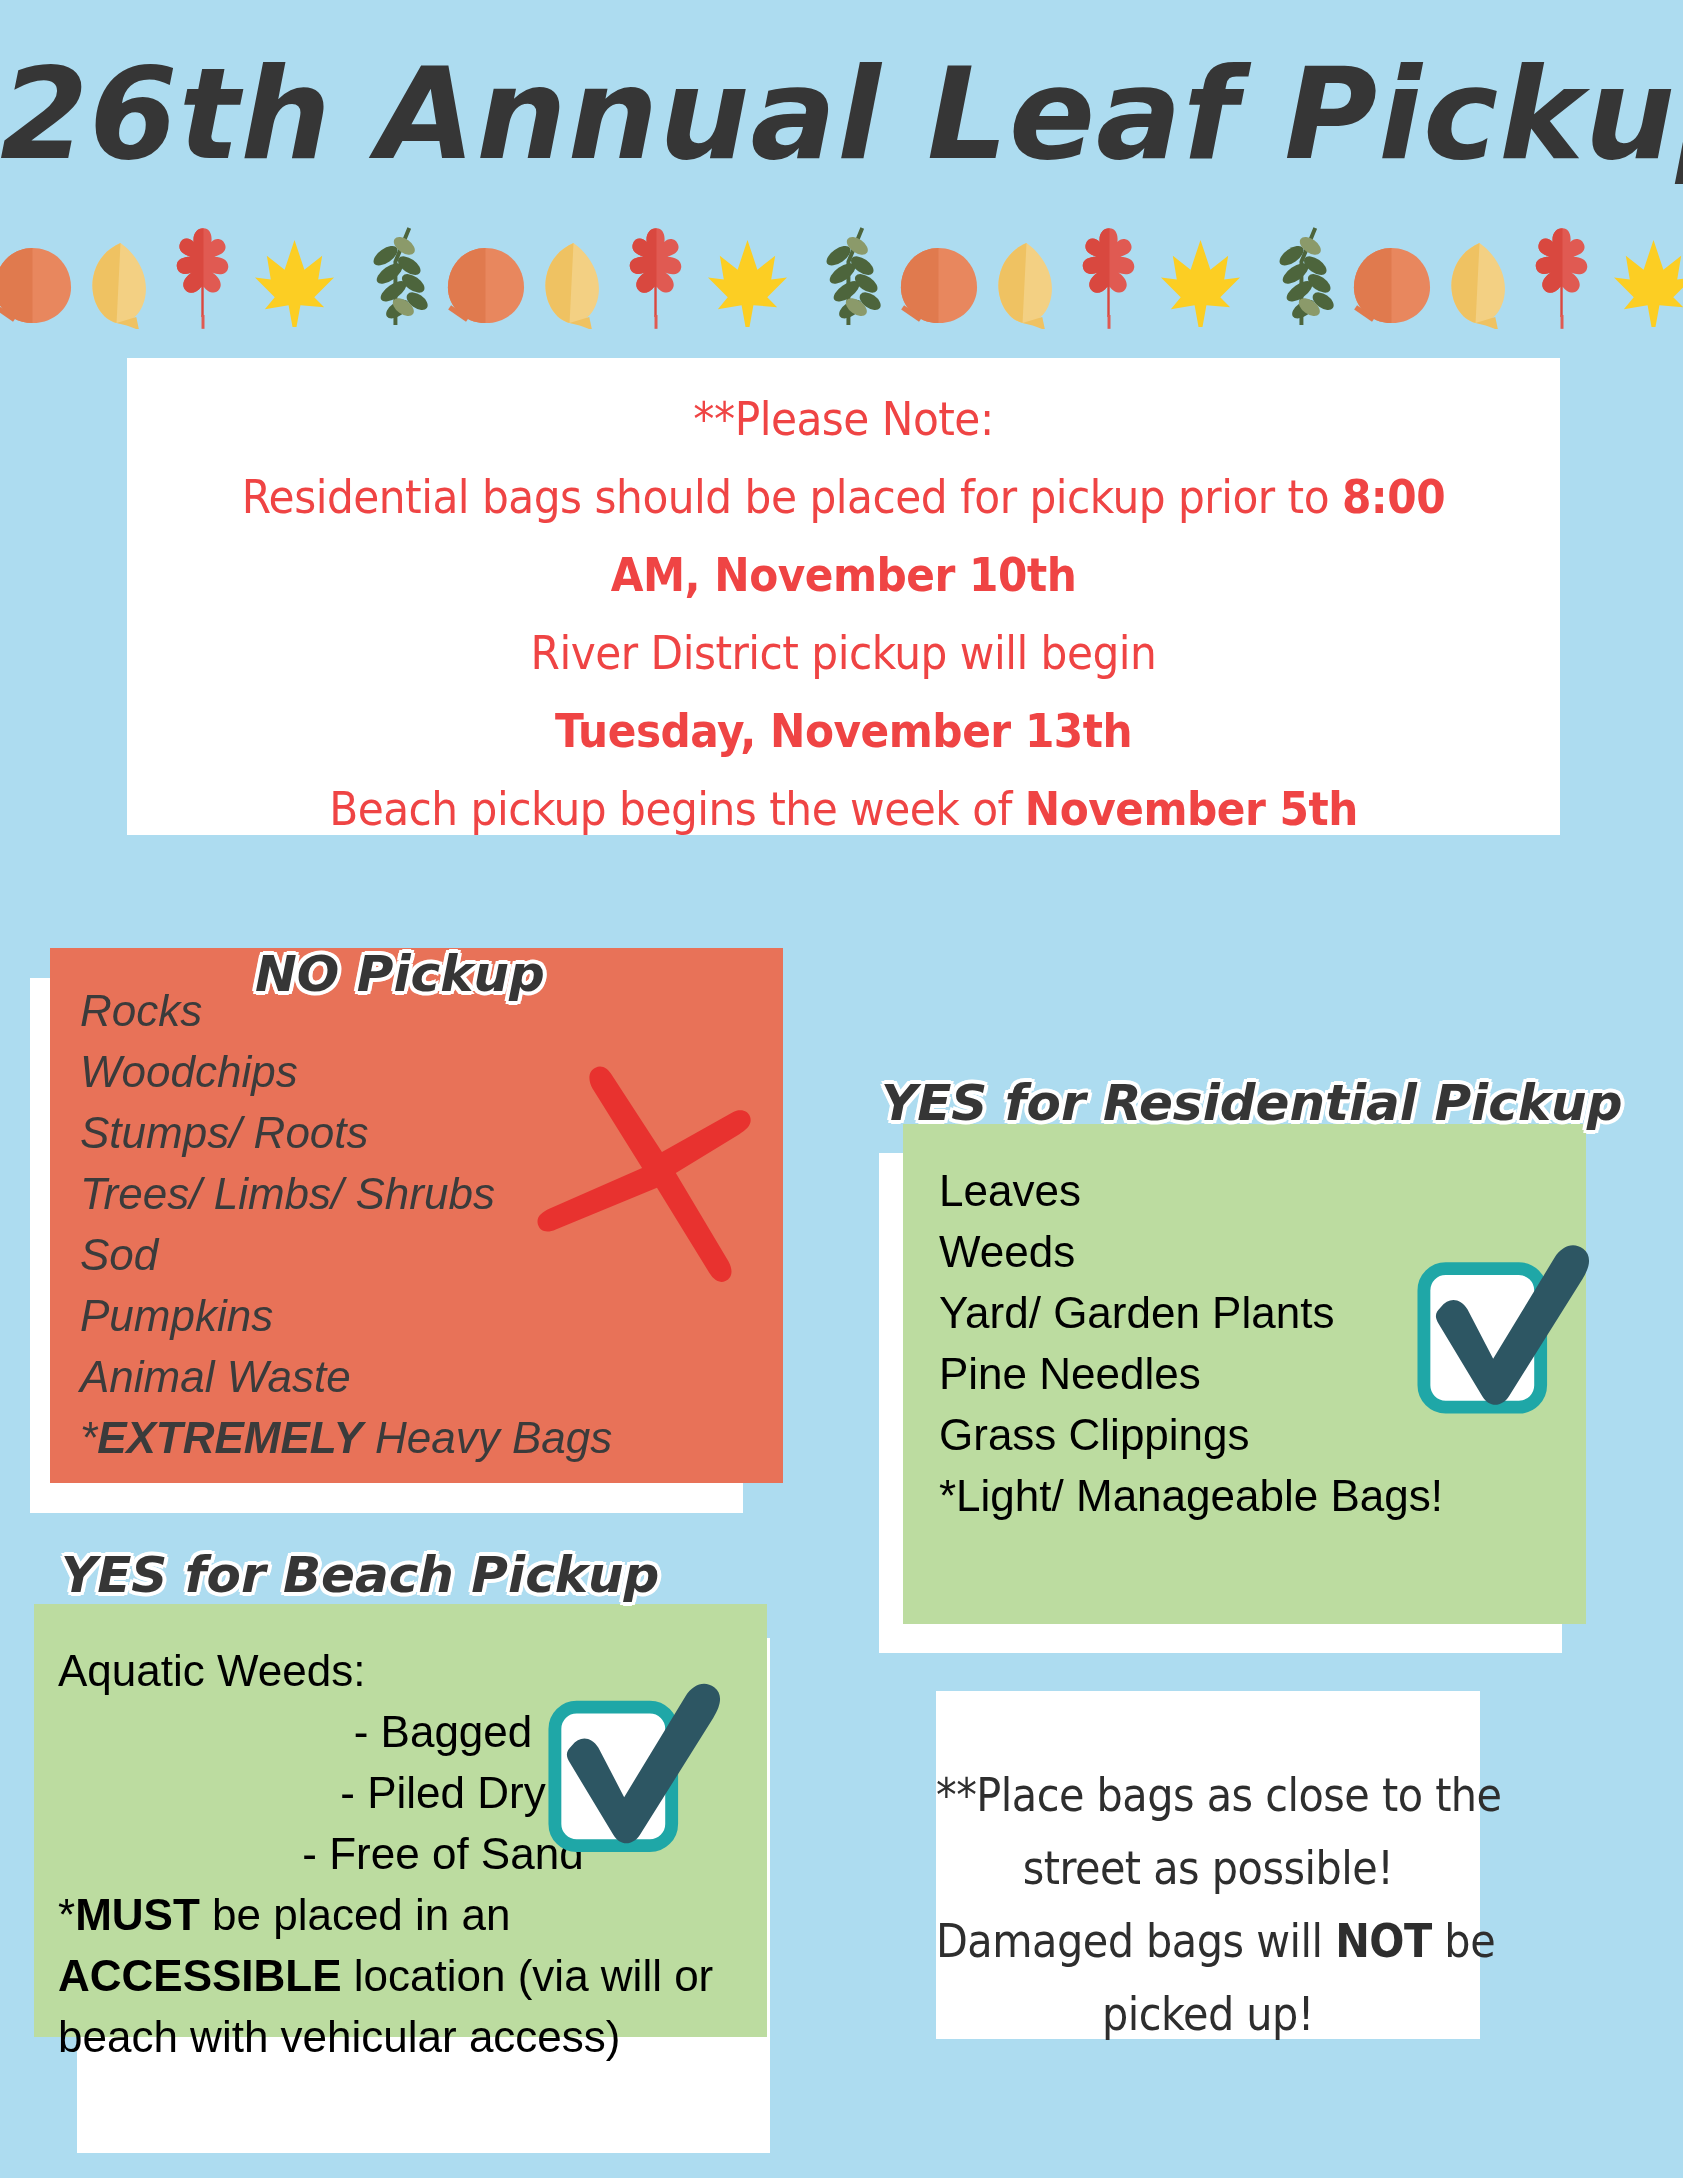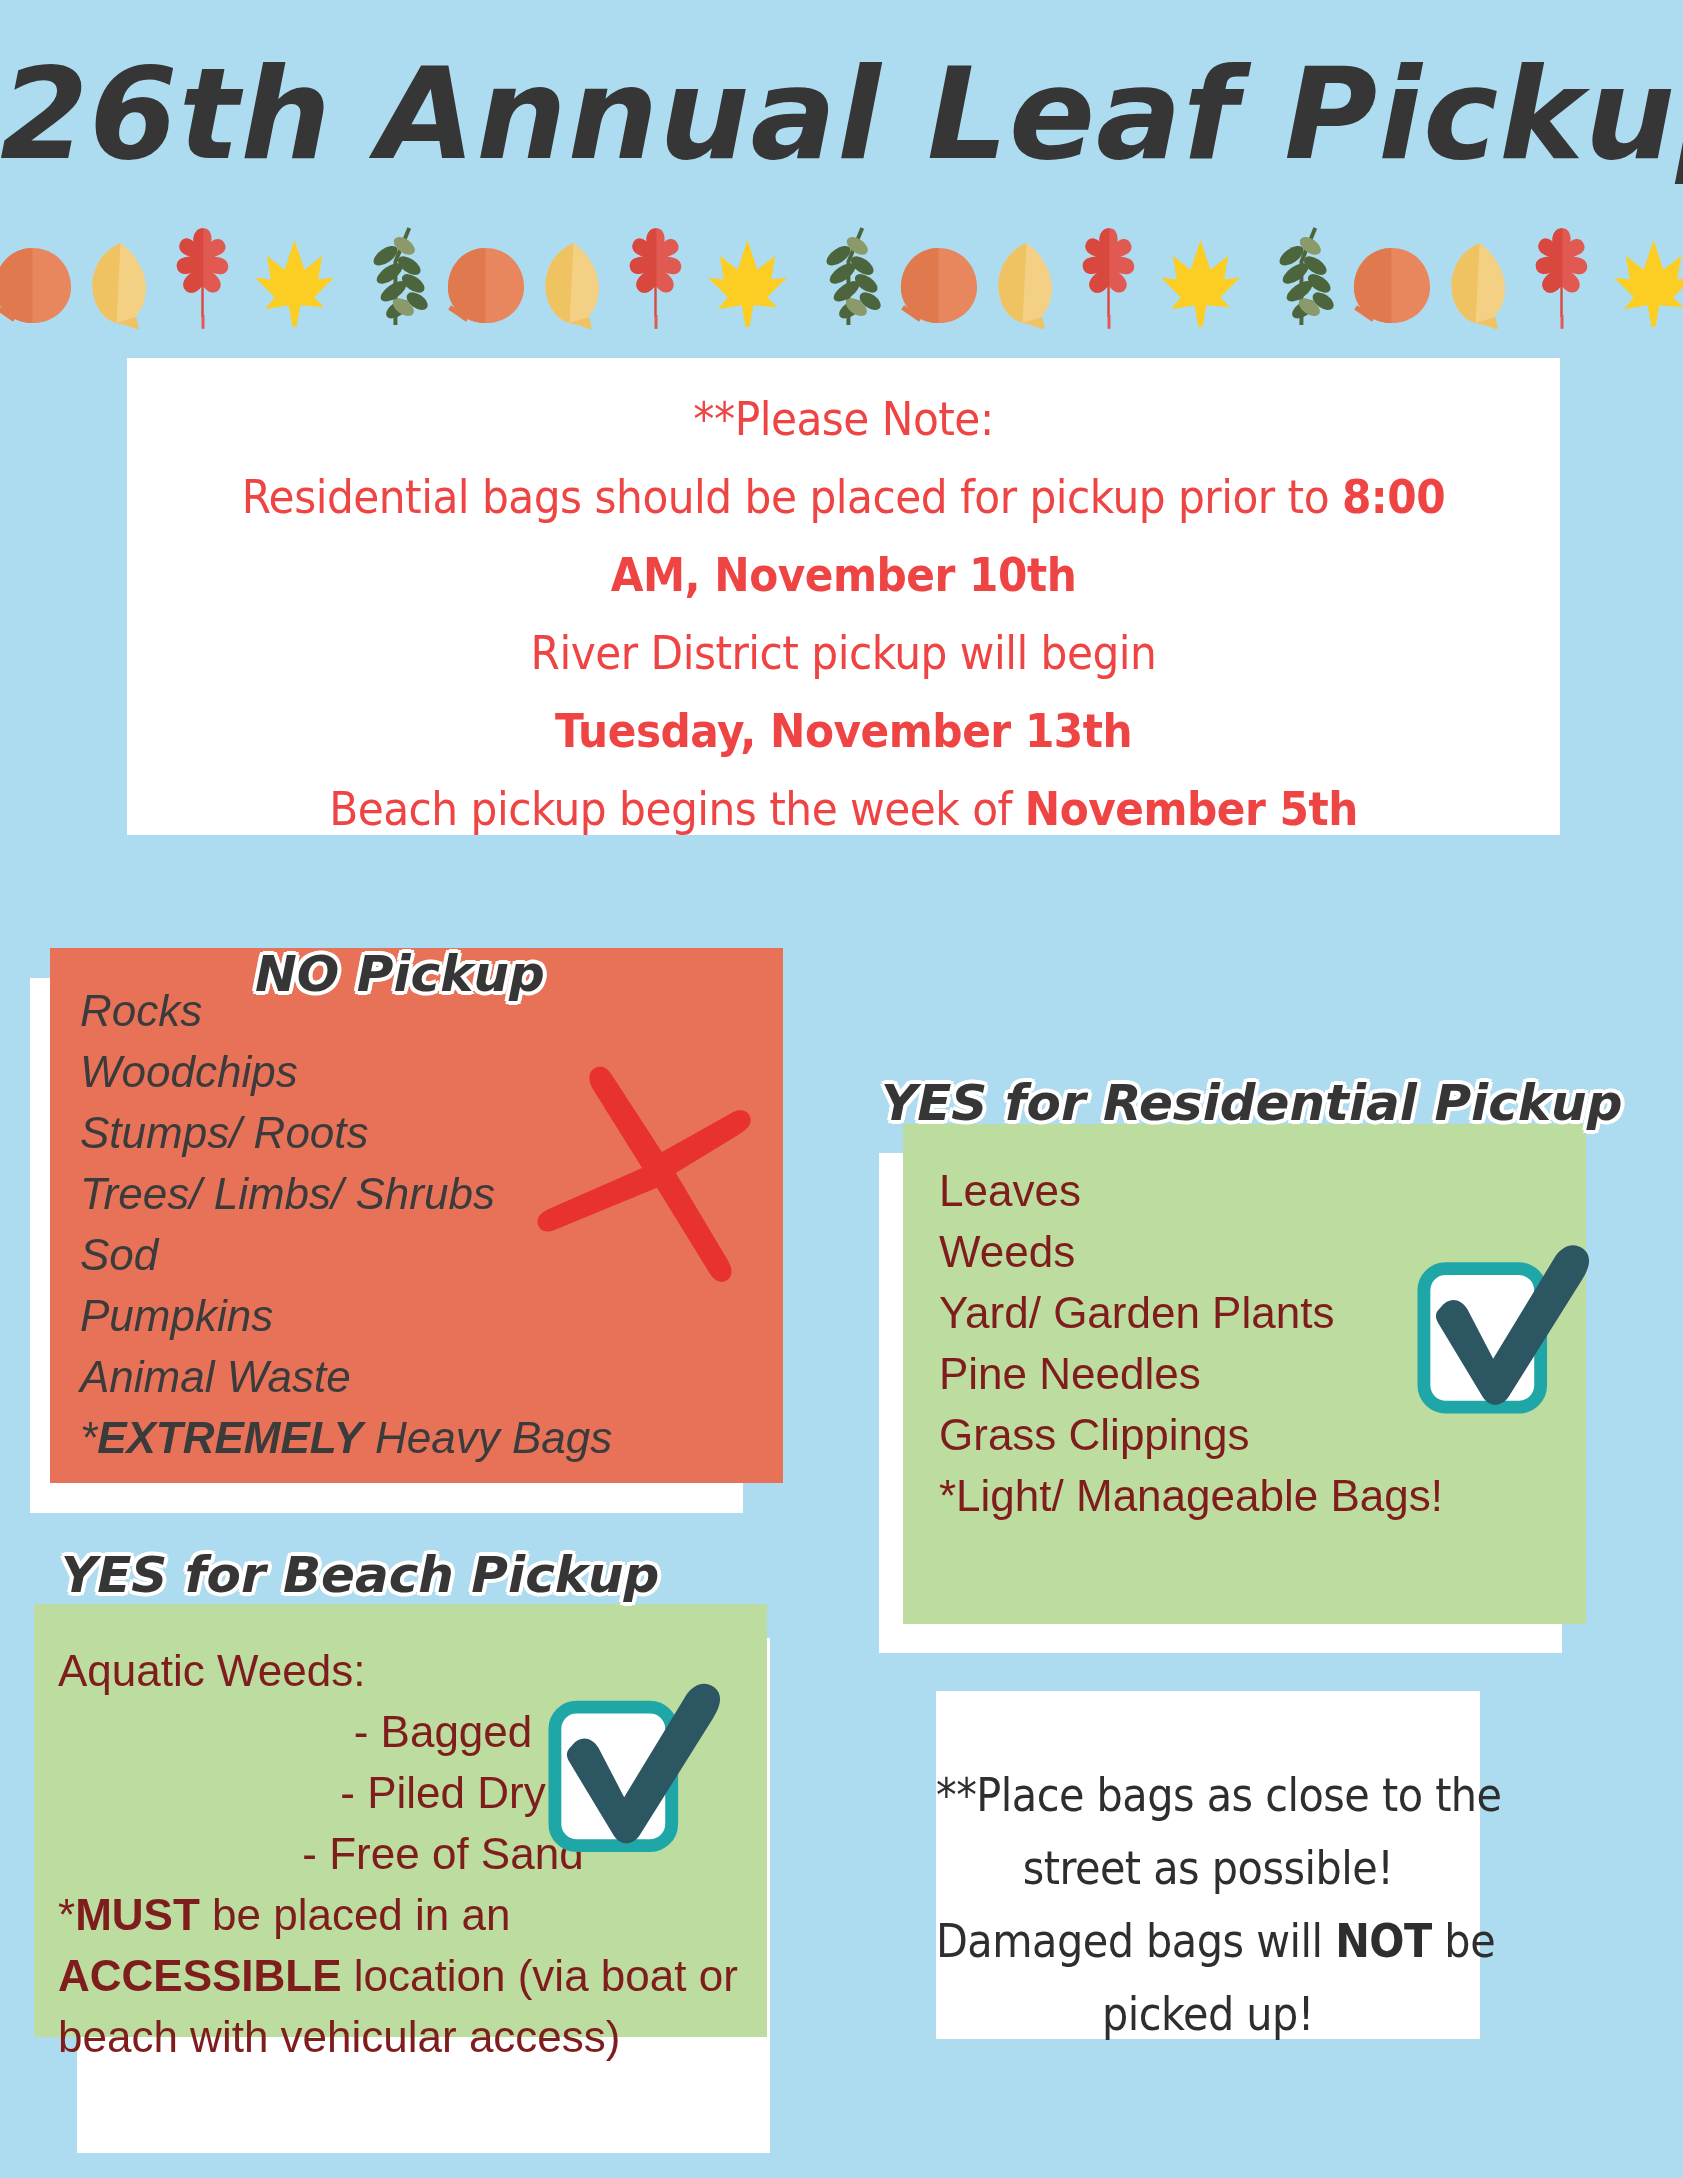--- a/index.html
+++ b/index.html
@@ -50,21 +50,21 @@
     white-space:nowrap;
   }
   #note-box .nline b{font-weight:bold;}
 
   
   .shadow-rect{position:absolute;background:#FFFFFF;}
   .card{position:absolute;box-sizing:border-box;}
   .card .list{
     font-size:44px;
     line-height:61px;
-    color:#7f1d1d;
+    color:#000000;
     white-space:nowrap;
   }
   .card .list b{font-weight:bold;}
   .section-heading{
     position:absolute;
     font-family:"DejaVu Sans", sans-serif;
     font-weight:bold;font-style:italic;
     font-size:50px;
     color:#363636;
     white-space:nowrap;
@@ -293,21 +293,21 @@
   <path d="M27 72 C35 62 46 62 54 74 L80 124 L142 22 C150 9 162 6 171 13 C180 20 178 31 170 44 L96 162 C89 173 76 174 69 162 L25 89 C20 81 22 77 27 72 Z" fill="#2D5663"></path>
 </svg>
 
 <div class="shadow-rect" id="beach-shadow"></div>
 <div class="card" id="beach-card">
   <div class="list"><span>Aquatic Weeds:</span><b></b><span></span></div>
   <div class="list indent"><span>- Bagged</span><b></b><span></span></div>
   <div class="list indent"><span>- Piled Dry</span><b></b><span></span></div>
   <div class="list indent"><span>- Free of Sand</span><b></b><span></span></div>
   <div class="list"><span>*</span><b>MUST</b><span> be placed in an</span></div>
-  <div class="list"><span></span><b>ACCESSIBLE</b><span> location (via boat or</span></div>
+  <div class="list"><span></span><b>ACCESSIBLE</b><span> location (via will or</span></div>
   <div class="list"><span>beach with vehicular access)</span><b></b><span></span></div>
 </div>
 <div class="section-heading" id="beach-heading">YES for Beach Pickup</div>
 <svg id="beach-check" viewBox="0 0 190 185">
   <rect x="10" y="33" width="118" height="140" rx="22" ry="22" fill="#FFFFFF" stroke="#1FA7A7" stroke-width="13"></rect>
   <path d="M27 72 C35 62 46 62 54 74 L80 124 L142 22 C150 9 162 6 171 13 C180 20 178 31 170 44 L96 162 C89 173 76 174 69 162 L25 89 C20 81 22 77 27 72 Z" fill="#2D5663"></path>
 </svg>
 
 <div class="card" id="place-box">
   <div class="pline"><span>**Place bags as close to the</span><b></b><span></span></div>

